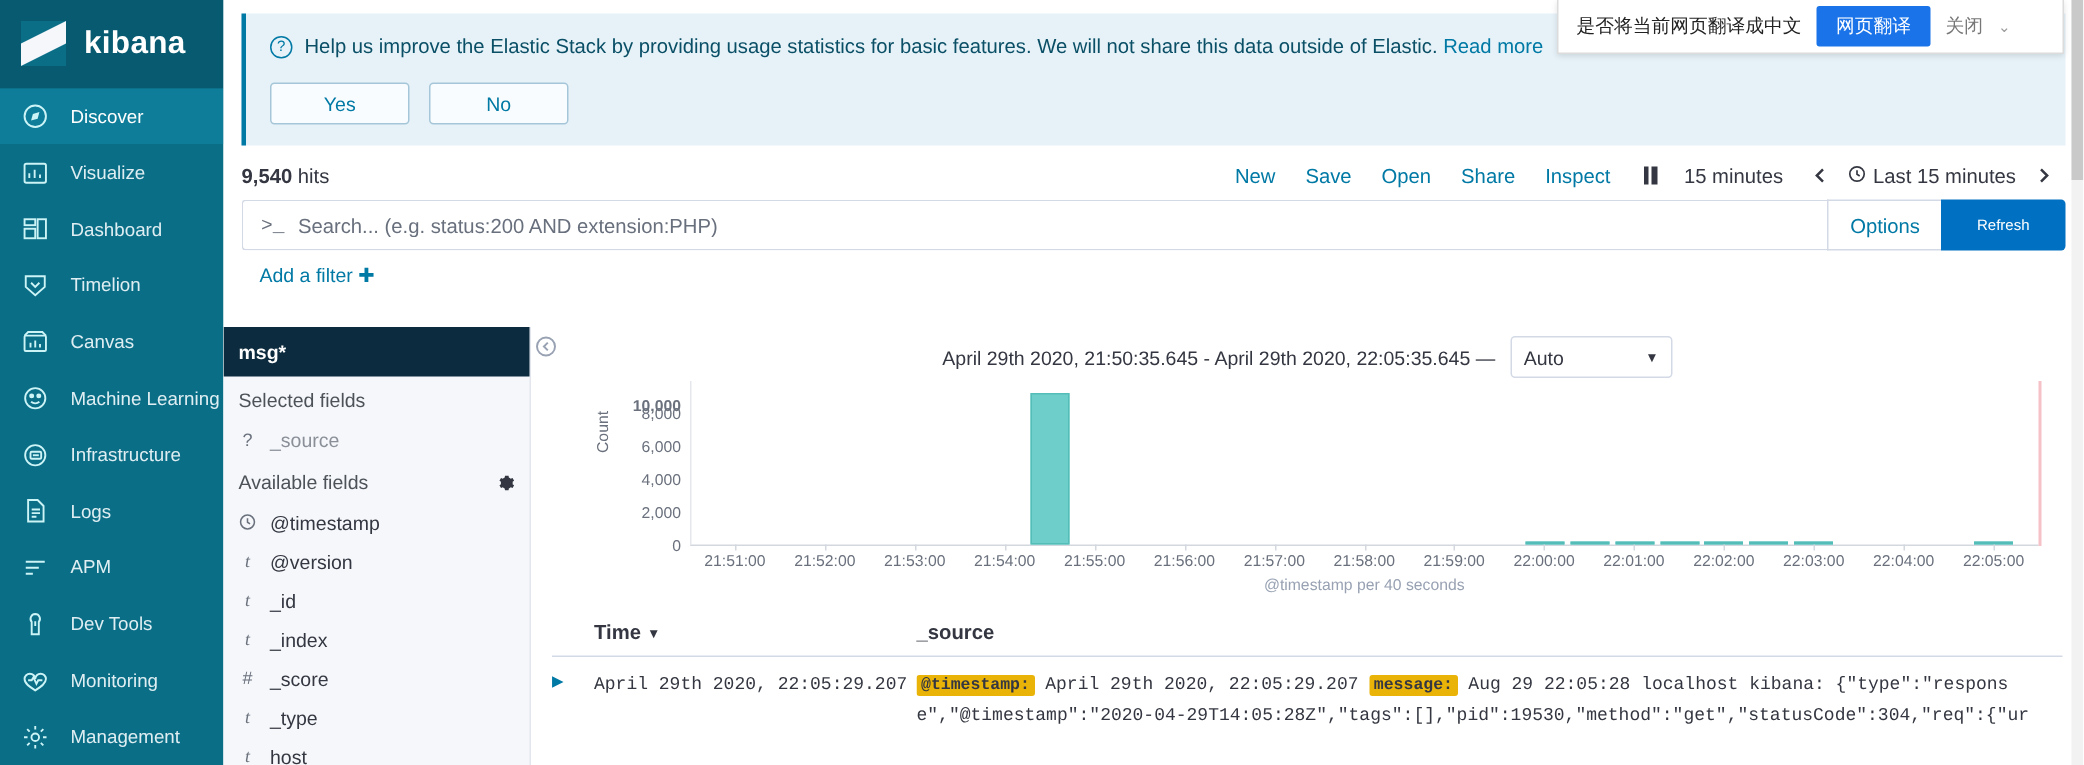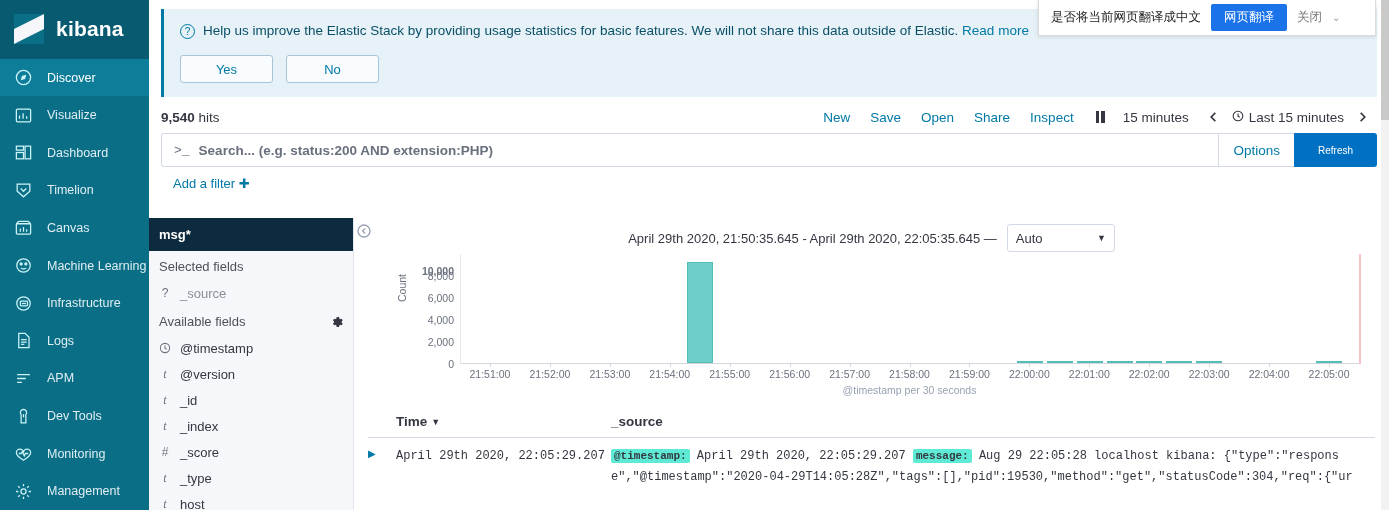--- a/index.html
+++ b/index.html
@@ -100,21 +100,21 @@
 
   .searchrow { display: flex; align-items: stretch; gap: 0; height: 34px; }
   .searchbox {
     flex: 1; border: 1px solid #d3dae6; border-right: none;
     background: #fff; display: flex; align-items: center;
     padding: 0 10px 0 12px; border-radius: 3px 0 0 3px;
   }
   .prompt-ico { color: #6a717d; font-family: "Liberation Mono", monospace; font-size: 13px; margin-right: 9px; }
   .search-input {
     flex: 1; border: none; outline: none; font-size: 13.5px;
-    color: #343741; font-family: "Liberation Sans", sans-serif; background: transparent; font-weight: bold;
+    color: #343741; font-family: "Liberation Sans", sans-serif; background: transparent;
   }
   .search-input::placeholder { color: #69707d; }
   .opt-btn {
     border: 1px solid #d3dae6; border-right: none; background: #fff;
     color: #0079a5; font-size: 13.5px; padding: 0 14px;
     display: flex; align-items: center; cursor: pointer;
   }
   .refresh-btn {
     background: #0071c2; color: #fff; font-size: 10px; font-weight: 500;
     padding: 0 24px; display: flex; align-items: center; justify-content: center;
@@ -210,21 +210,21 @@
   .dt-src { flex: 1; }
   .dt-row { display: flex; padding: 8px 0 0 0; }
   .dt-row .dt-exp { color: #0079a5; font-size: 10px; padding-top: 2px; cursor: pointer; }
   .mono {
     font-family: "Liberation Mono", monospace; font-size: 12px;
     color: #343741; line-height: 1.75;
   }
   .dt-row .dt-time-cell { width: 215px; flex: none; }
   .srccell { flex: 1; overflow: hidden; white-space: nowrap; }
   .fkey {
-    background: #5eead4; color: #343741; font-weight: 700;
+    background: #eab308; color: #343741; font-weight: 700;
     font-size: 11px; padding: 1px 3px; border-radius: 2px;
   }
 
   
   .translate-pop {
     position: absolute; right: 13px; top: 0; width: 338px; height: 36px;
     background: #fff; border: 1px solid #dcdcdc; border-top: none;
     box-shadow: 0 1px 4px rgba(0,0,0,.12);
     display: flex; align-items: center; gap: 10px; padding: 0 8px 0 12px;
     z-index: 40;
@@ -565,21 +565,21 @@
               <div class="xtick" style="left: 70%;">22:01:00</div>
               <div class="xtickmark" style="left: 76.6667%;"></div>
               <div class="xtick" style="left: 76.6667%;">22:02:00</div>
               <div class="xtickmark" style="left: 83.3333%;"></div>
               <div class="xtick" style="left: 83.3333%;">22:03:00</div>
               <div class="xtickmark" style="left: 90%;"></div>
               <div class="xtick" style="left: 90%;">22:04:00</div>
               <div class="xtickmark" style="left: 96.6667%;"></div>
               <div class="xtick" style="left: 96.6667%;">22:05:00</div>
             </div>
-          <div class="chart-foot">@timestamp per 30 seconds</div>
+          <div class="chart-foot">@timestamp per 40 seconds</div>
         </div>
 
         <div class="doctable">
           <div class="dt-head">
             <div class="dt-exp"></div>
             <div class="dt-time">
               <span>Time</span>
               <span class="sortcaret">▼</span>
             </div>
             <div class="dt-src">_source</div>

